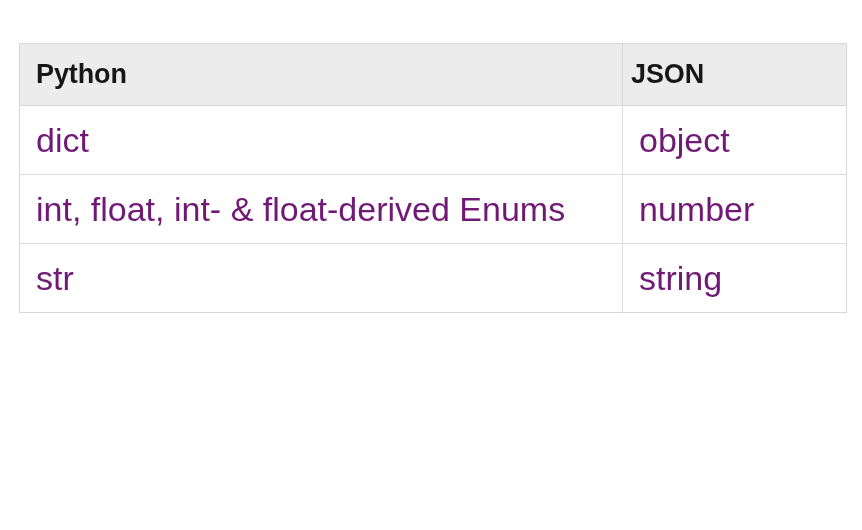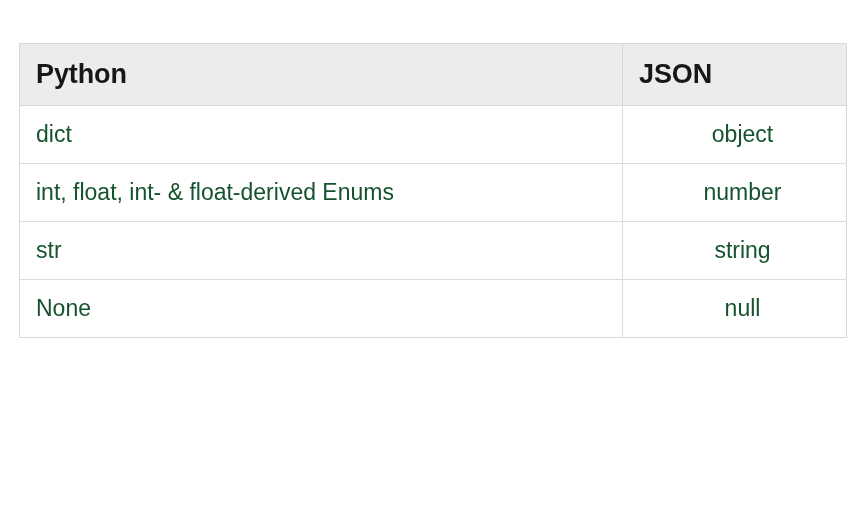--- a/index.html
+++ b/index.html
@@ -42,36 +42,36 @@
     border-right: 1px solid #d7d7d7;
     border-bottom: 1px solid #d7d7d7;
     text-align: left;
     font-weight: bold;
     font-size: 27px;
     line-height: 1;
     color: #171717;
     padding: 17px 0 17px 16px;
     letter-spacing: -0.1px;
   }
-  .conversion-table thead th:last-child { border-right: none; }
+  .conversion-table thead th:last-child { border-right: none; padding-left: 8px; }
 
   .conversion-table tbody td {
     background: #ffffff;
     border-right: 1px solid #dcdcdc;
     border-bottom: 1px solid #dcdcdc;
     text-align: left;
     font-weight: normal;
-    font-size: 23px;
+    font-size: 34px;
     line-height: 1;
-    color: #14532d;
+    color: #701a75;
     padding: 17px 0 17px 16px;
     white-space: nowrap;
     overflow: hidden;
   }
-  .conversion-table tbody td:last-child { border-right: none; text-align: center; }
+  .conversion-table tbody td:last-child { border-right: none; }
   .conversion-table tbody tr:last-child td { border-bottom: none; }
 </style>
 </head>
 <body>
 
 <div class="doc-surface">
 
   <table class="conversion-table">
     <colgroup>
       <col class="col-python">
@@ -91,20 +91,16 @@
         <td>object</td>
       </tr>
       <tr>
         <td>int, float, int- &amp; float-derived Enums</td>
         <td>number</td>
       </tr>
       <tr>
         <td>str</td>
         <td>string</td>
       </tr>
-      <tr>
-        <td>None</td>
-        <td>null</td>
-      </tr>
     </tbody>
   </table>
 
 </div>
 
 </body></html>

